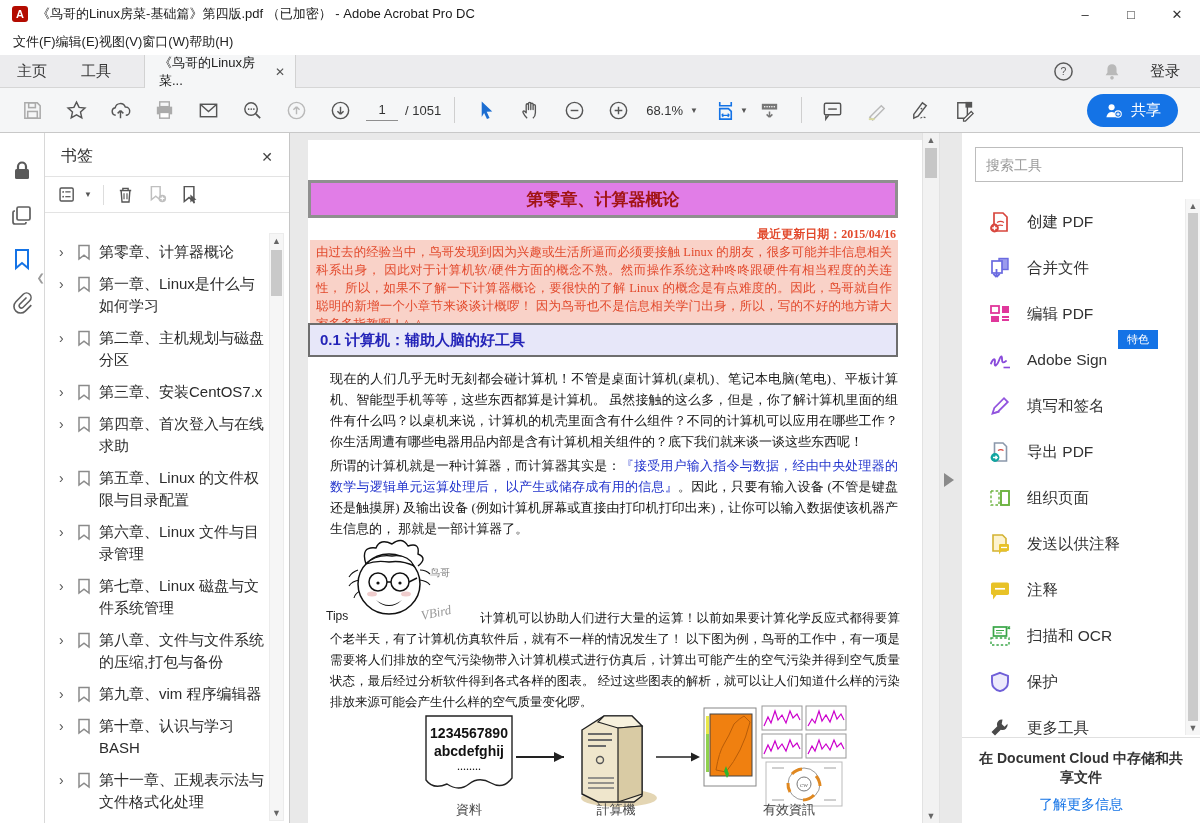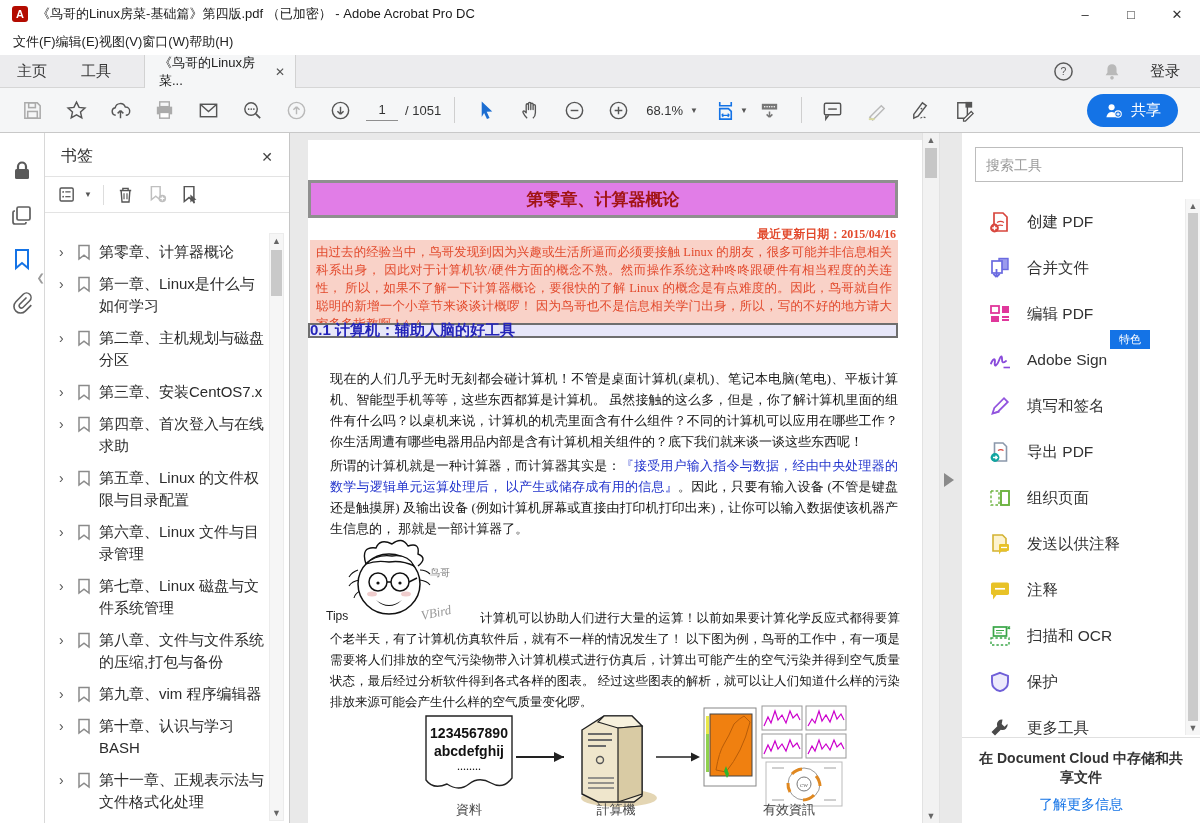--- a/index.html
+++ b/index.html
@@ -67,43 +67,43 @@
 .bm-scroll .thumb { position:absolute; left:1px; width:11px; background:#c9c9c9; }
 
 
 .docarea { flex:1; background:#e9e9e9; position:relative; overflow:hidden; }
 .page { position:absolute; left:18px; top:7px; width:614px; height:683px; background:#fff; font-family:"Liberation Serif",serif; }
 .banner { position:absolute; left:0; top:40px; width:590px; height:38px; background:#e17de7; border:3px solid #8f8f8f;
   display:flex; align-items:center; justify-content:center; font-size:17px; font-weight:bold; color:#a21414; }
 .update-date { position:absolute; top:86px; right:26px; font-size:12px; color:#e2492c; font-weight:bold; }
 .pinkbox { position:absolute; left:2px; top:100px; width:588px; background:#f9d2c8; color:#e2492c; font-size:12.5px; line-height:18px;
   padding:3px 6px; text-align:justify; }
-.secbox { position:absolute; left:0; top:183px; width:590px; height:15px; background:#e7e7f9; border:2px solid #6e6e6e;
-  display:flex; align-items:center; font-size:15px; font-weight:bold; color:#2424b8; font-family:"Liberation Sans",sans-serif; }
+.secbox { position:absolute; left:0; top:183px; width:590px; height:34px; background:#e7e7f9; border:2px solid #6e6e6e;
+  display:flex; align-items:center; padding-left:10px; font-size:15px; font-weight:bold; color:#2424b8; font-family:"Liberation Sans",sans-serif; }
 .para { position:absolute; left:22px; width:568px; font-size:13px; line-height:21px; color:#151515; text-align:justify; }
 .p1 { top:228px; }
 .p2 { top:315px; }
 .quote { color:#2233cc; }
 .tips-label { position:absolute; left:18px; top:469px; font-size:12px; color:#222; font-family:"Liberation Sans",sans-serif; }
 .tips-text { position:absolute; left:22px; top:468px; width:570px; text-indent:150px; font-size:12.5px; line-height:21px; color:#151515; text-align:justify; }
 .bird { position:absolute; left:38px; top:396px; }
 .diagram { position:absolute; left:96px; top:560px; }
 
 .vscroll { position:absolute; top:0; bottom:0; left:632px; width:18px; background:#f2f2f2; border-left:1px solid #e2e2e2; border-right:1px solid #e2e2e2; }
 .vscroll .arr { position:absolute; left:0; width:16px; text-align:center; font-size:9px; color:#666; }
 .vscroll .thumb { position:absolute; left:2px; width:12px; background:#c6c6c6; }
 .expander { position:absolute; left:650px; top:0; bottom:0; width:22px; }
 .expander .tri { position:absolute; top:340px; left:4px; width:0; height:0; border-top:7px solid transparent; border-bottom:7px solid transparent; border-left:10px solid #8a8a8a; }
 
 
 .tpanel { width:238px; background:#fff; position:relative; }
 .tp-search { position:absolute; top:14px; left:13px; width:208px; height:35px; border:1px solid #bdbdbd; background:#fff;
   font-size:14px; padding:0 10px; color:#333; }
 .tp-search::placeholder { color:#9b9b9b; }
-.tp-list { position:absolute; top:66px; left:0; right:20px; height:538px; overflow:hidden; }
+.tp-list { position:absolute; top:66px; left:0; right:12px; height:538px; overflow:hidden; }
 .tool-row { position:relative; height:46px; display:flex; align-items:center; padding-left:26px; gap:15px; }
 .tool-icon { width:24px; height:24px; flex:0 0 auto; }
 .tool-icon svg { width:24px; height:24px; }
 .tool-label { font-size:15.5px; color:#323232; }
 .tool-badge { position:absolute; top:-7px; right:30px; background:#1473e6; color:#fff; font-size:11px; padding:2px 9px; }
 .tp-scroll { position:absolute; top:66px; bottom:88px; right:0; width:15px; background:#f6f6f6; border-left:1px solid #ececec; }
 .tp-scroll .arr { position:absolute; left:0; width:14px; text-align:center; font-size:9px; color:#666; }
 .tp-scroll .thumb { position:absolute; left:2px; width:10px; background:#cbcbcb; }
 .tp-footer { position:absolute; bottom:0; left:0; right:0; height:86px; border-top:1px solid #e0e0e0; text-align:center; padding:11px 16px 0; }
 .tp-footer-text { font-size:14px; font-weight:bold; color:#343434; line-height:19px; }

